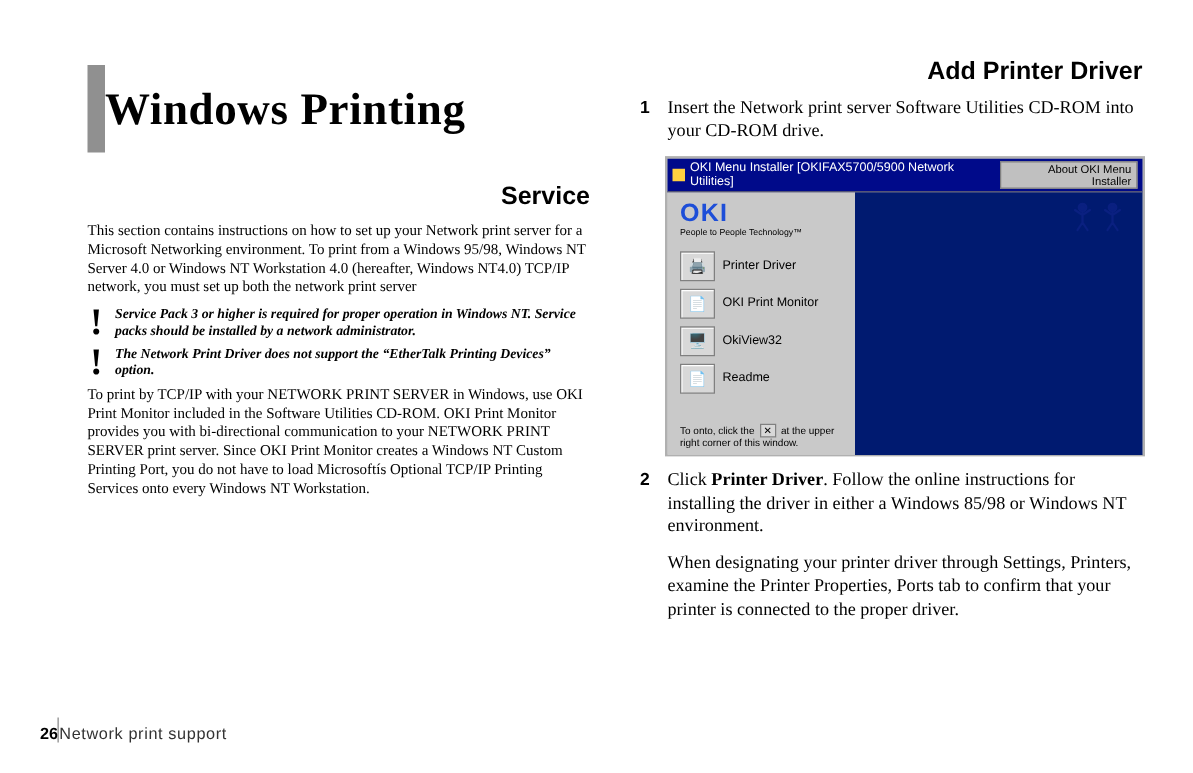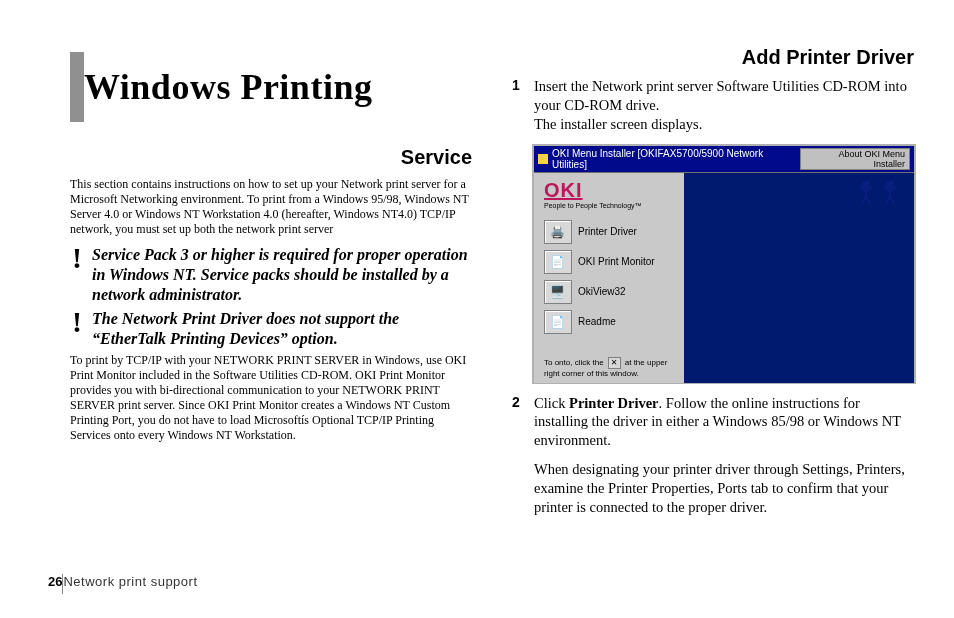--- a/index.html
+++ b/index.html
@@ -66,21 +66,21 @@
     font-family: Georgia, serif;
     font-weight: 900;
     font-size: 30px;
     line-height: 0.85;
     min-width: 14px;
     text-align: center;
   }
   .note-text {
     font-style: italic;
     font-weight: 700;
-    font-size: 16px;
+    font-size: 11px;
     line-height: 1.25;
   }
   
   .ol-step {
     display: flex;
     gap: 10px;
     margin: 8px 0;
   }
   .ol-num {
     font-family: Arial, Helvetica, sans-serif;
@@ -127,24 +127,23 @@
     width: 150px;
     background:#c9c9c9;
     padding: 6px 10px 4px 10px;
     box-sizing: border-box;
     display:flex;
     flex-direction:column;
   }
   .inst-logo {
     font-family: Arial, sans-serif;
     font-weight: 900;
-    color: #be185d;
+    color: #1d4ed8;
     font-size: 20px;
     letter-spacing: 1px;
-    text-decoration: underline;
   }
   .inst-tag {
     font-size: 7px;
     color:#000;
     margin-bottom:8px;
   }
   .inst-btnrow {
     display:flex; align-items:center; gap:6px; margin:3px 0;
   }
   .inst-btnrow .ic {
@@ -162,24 +161,24 @@
   .inst-exit .xicon {
     display:inline-block; border:1px solid #808080; background:#d8d8d8; padding:0 2px; font-size:8px; margin:0 2px;
   }
   .inst-right {
     flex:1;
     background:#001a70;
   }
   
   .footer {
     position: absolute;
-    left: 48px;
+    left: 32px;
     bottom: 24px;
     display: flex;
-    align-items: flex-start;
+    align-items: flex-end;
     font-family: Arial, Helvetica, sans-serif;
     font-size: 13px;
     color: #333;
   }
   .footer-num {
     font-weight: 700;
     color: #000;
   }
   .footer-sep {
     width: 1px; height: 20px; background:#888;
@@ -215,21 +214,20 @@
       <p class="body" style="margin-top:0">To print by TCP/IP with your NETWORK PRINT SERVER in Windows, use OKI Print Monitor included in the Software Utilities CD-ROM. OKI Print Monitor provides you with bi-directional communication to your NETWORK PRINT SERVER print server. Since OKI Print Monitor creates a Windows NT Custom Printing Port, you do not have to load Microsoftís Optional TCP/IP Printing Services onto every Windows NT Workstation.</p>
     </div>
 
     <div class="col">
       <div class="h2" style="margin-top:6px">Add Printer Driver</div>
 
       <div class="ol-step">
         <div class="ol-num">1</div>
         <div class="ol-body">
           <span>Insert the Network print server Software Utilities CD-ROM into your CD-ROM drive.</span><br>
-          <span>The installer screen displays.</span>
         </div>
       </div>
 
       <div class="installer">
         <div class="inst-title">
           <div class="inst-title-icon"></div>
           <span>OKI Menu Installer [OKIFAX5700/5900 Network Utilities]</span>
           <div class="inst-title-spacer"></div>
           <span class="inst-title-btn">About OKI Menu Installer</span>
         </div>

